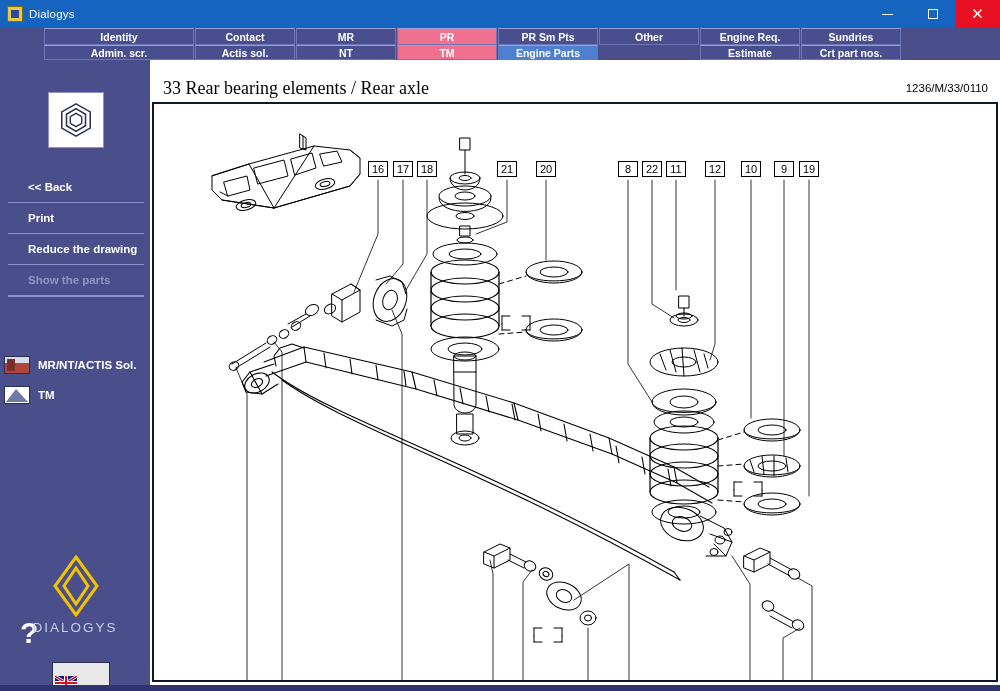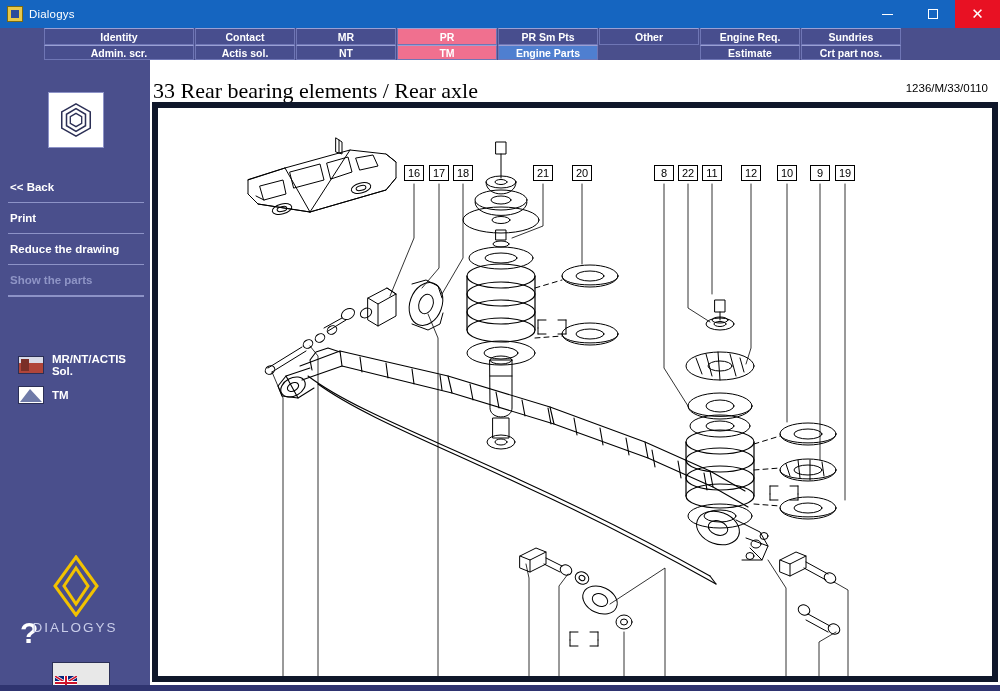--- a/index.html
+++ b/index.html
@@ -73,30 +73,30 @@
   .logo-box {
     position: absolute; left: 48px; top: 32px;
     width: 56px; height: 56px;
     background: #ffffff; border: 1px solid #8d93c7;
     display: flex; align-items: center; justify-content: center;
   }
   .hexlogo { width: 38px; height: 38px; }
   .menu { position: absolute; top: 112px; left: 0; width: 150px; }
   .menu-item {
     height: 30px; display: flex; align-items: center;
-    padding-left: 10px;
+    padding-left: 28px;
     color: #ffffff; font-size: 11.5px; font-weight: bold;
   }
   .menu-item.disabled { color: #8f95c6; text-align: center; }
   .menu-sep { height: 1px; background: #8d93c7; margin: 0 6px 0 8px; }
 
   .iconlinks { position: absolute; top: 290px; left: 0; width: 150px; }
   .iconlink {
     height: 30px; display: flex; align-items: center;
-    padding-left: 18px; color: #ffffff; font-size: 11.5px; font-weight: bold;
+    padding-left: 4px; color: #ffffff; font-size: 11.5px; font-weight: bold;
   }
   .iconlink .ic { width: 26px; height: 18px; margin-right: 8px; position: relative; }
   .ic-book { background: linear-gradient(to bottom, #d9dbe8 0 40%, #b0453a 40% 100%); border: 1px solid #2b2f55; }
   .ic-book::after{content:"";position:absolute;left:2px;top:2px;width:8px;height:12px;background:#7a2f28;}
   .ic-tm { background: #ffffff; border: 1px solid #2b2f55; }
   .ic-tm::after{content:"";position:absolute;left:1px;bottom:1px;width:0;height:0;border-left:10px solid transparent;border-right:12px solid transparent;border-bottom:13px solid #6f7aa8;}
 
   .brandlogo { position: absolute; left: 50px; top: 495px; width: 52px; height: 62px; }
   .brandname {
     position: absolute; left: 0; top: 560px; width: 150px;
@@ -116,34 +116,33 @@
   .content {
     position: absolute; top: 60px; left: 150px;
     width: 850px; height: 625px;
     background: #ffffff;
   }
   .content-header {
     position: absolute; top: 0; left: 0; width: 850px; height: 42px;
     background: #ffffff;
   }
   .doc-title {
-    position: absolute; left: 3px; top: 18px;
+    position: absolute; left: 13px; top: 18px;
     font-family: "Liberation Serif", serif;
-    font-size: 22px; color: #000; font-weight: normal;
+    font-size: 18px; color: #000; font-weight: normal;
   }
   .doc-ref {
     position: absolute; right: 12px; top: 22px;
     font-size: 11.5px; color: #000;
   }
   .drawing {
     position: absolute; top: 42px; left: 2px;
     width: 846px; height: 580px;
-    background: #ffffff; border: 6px solid #0f172a;
+    background: #ffffff; border: 2px solid #0f172a;
     overflow: hidden;
-    padding-left: 32px;
   }
   .drawing svg { display: block; }
 
   .statusbar {
     position: absolute; bottom: 0; left: 0; width: 1000px; height: 6px;
     background: #2f3470;
   }
 </style>
 </head>
 <body>

